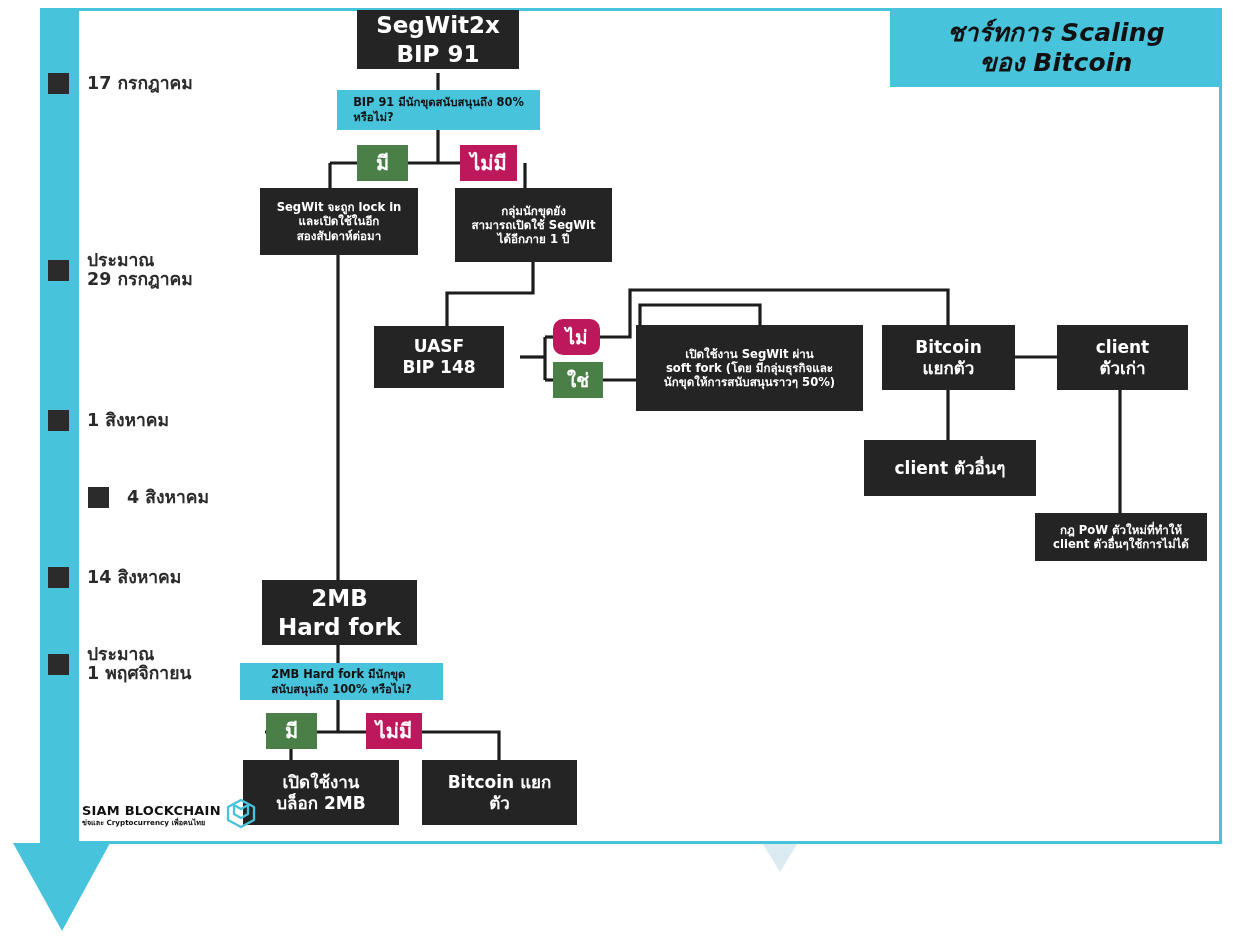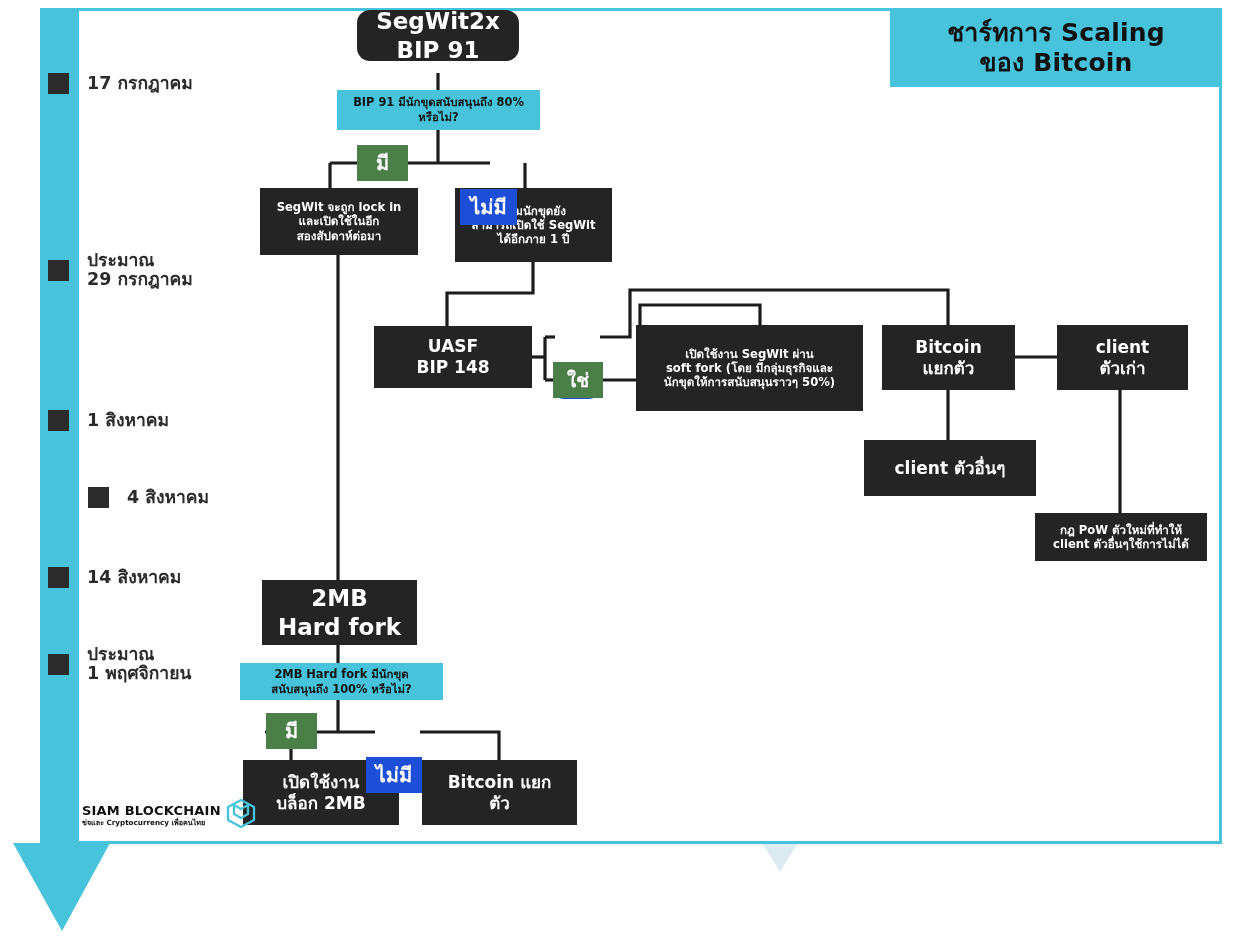--- a/index.html
+++ b/index.html
@@ -57,20 +57,21 @@
     background: #48c3dc;
     z-index: 5;
     display: flex; flex-direction: column;
     align-items: center; justify-content: center;
     text-align: center;
     color: #111;
     font-weight: bold;
     font-size: 25px;
     line-height: 1.18;
     letter-spacing: .2px;
+    font-style: italic;
   }
 
   
   .tl-item {
     position: absolute;
     z-index: 6;
     display: flex;
     align-items: center;
   }
   .tl-square {
@@ -107,41 +108,40 @@
   .node.small { font-size: 11.6px; }
 
   .qbox {
     position: absolute;
     z-index: 6;
     background: #48c3dc;
     color: #111;
     display: flex;
     align-items: center;
     justify-content: center;
-    text-align: center;
     font-weight: bold;
     font-size: 11.4px;
     line-height: 1.28;
     padding: 3px 5px;
     white-space: pre-line;
   }
 
   .tag {
     position: absolute;
     z-index: 7;
     color: #ffffff;
     display: flex;
     align-items: center;
     justify-content: center;
     text-align: center;
     font-weight: bold;
     line-height: 1;
   }
   .tag.green { background: #4a8048; }
-  .tag.red   { background: #1d4ed8; margin-top: 44px; }
+  .tag.red   { background: #be185d; }
 
   
   #connectors {
     position: absolute;
     left: 0; top: 0; width: 1241px; height: 936px;
     z-index: 4;
     pointer-events: none;
   }
   #connectors path, #connectors line { stroke: #1c1c1c; stroke-width: 3.2; fill: none; }
 
@@ -261,38 +261,38 @@
     <line x1="338" y1="645" x2="338" y2="663"></line>
 
     <line x1="338" y1="700" x2="338" y2="732"></line>
     <line x1="265" y1="732" x2="375" y2="732"></line>
 
     <path d="M291,732 L291,760"></path>
 
     <path d="M420,732 L499,732 L499,760"></path>
   </svg>
 
-  <div class="node big" style="left:357px; top:10px; width:162px; height:51px;border-radius:13px;">SegWit2x
+  <div class="node big" style="left:357px; top:10px; width:162px; height:59px;">SegWit2x
 BIP 91</div>
 
   <div class="qbox" style="left:337px; top:90px; width:203px; height:40px;">BIP 91 มีนักขุดสนับสนุนถึง 80%
 หรือไม่?</div>
 
   <div class="tag green" style="left:357px; top:145px; width:51px; height:36px; font-size:20px;">มี</div>
   <div class="tag red" style="left:460px; top:145px; width:57px; height:36px; font-size:20px;">ไม่มี</div>
 
   <div class="node small" style="left:260px; top:188px; width:158px; height:67px;">SegWit จะถูก lock in
 และเปิดใช้ในอีก
 สองสัปดาห์ต่อมา</div>
 
   <div class="node small" style="left:455px; top:188px; width:157px; height:74px;">กลุ่มนักขุดยัง
 สามารถเปิดใช้ SegWit
 ได้อีกภาย 1 ปี</div>
 
-  <div class="node mid" style="left:374px; top:326px; width:158px; height:62px;">UASF
+  <div class="node mid" style="left:374px; top:326px; width:130px; height:62px;">UASF
 BIP 148</div>
 
   <div class="tag red" style="left:553px; top:319px; width:47px; height:36px; font-size:19px;border-radius:10px;">ไม่</div>
   <div class="tag green" style="left:553px; top:362px; width:50px; height:36px; font-size:19px;">ใช่</div>
 
   <div class="node small" style="left:636px; top:325px; width:227px; height:86px;">เปิดใช้งาน SegWit ผ่าน
 soft fork  (โดย มีกลุ่มธุรกิจและ
 นักขุดให้การสนับสนุนราวๆ 50%)</div>
 
   <div class="node mid" style="left:882px; top:325px; width:133px; height:65px;">Bitcoin

